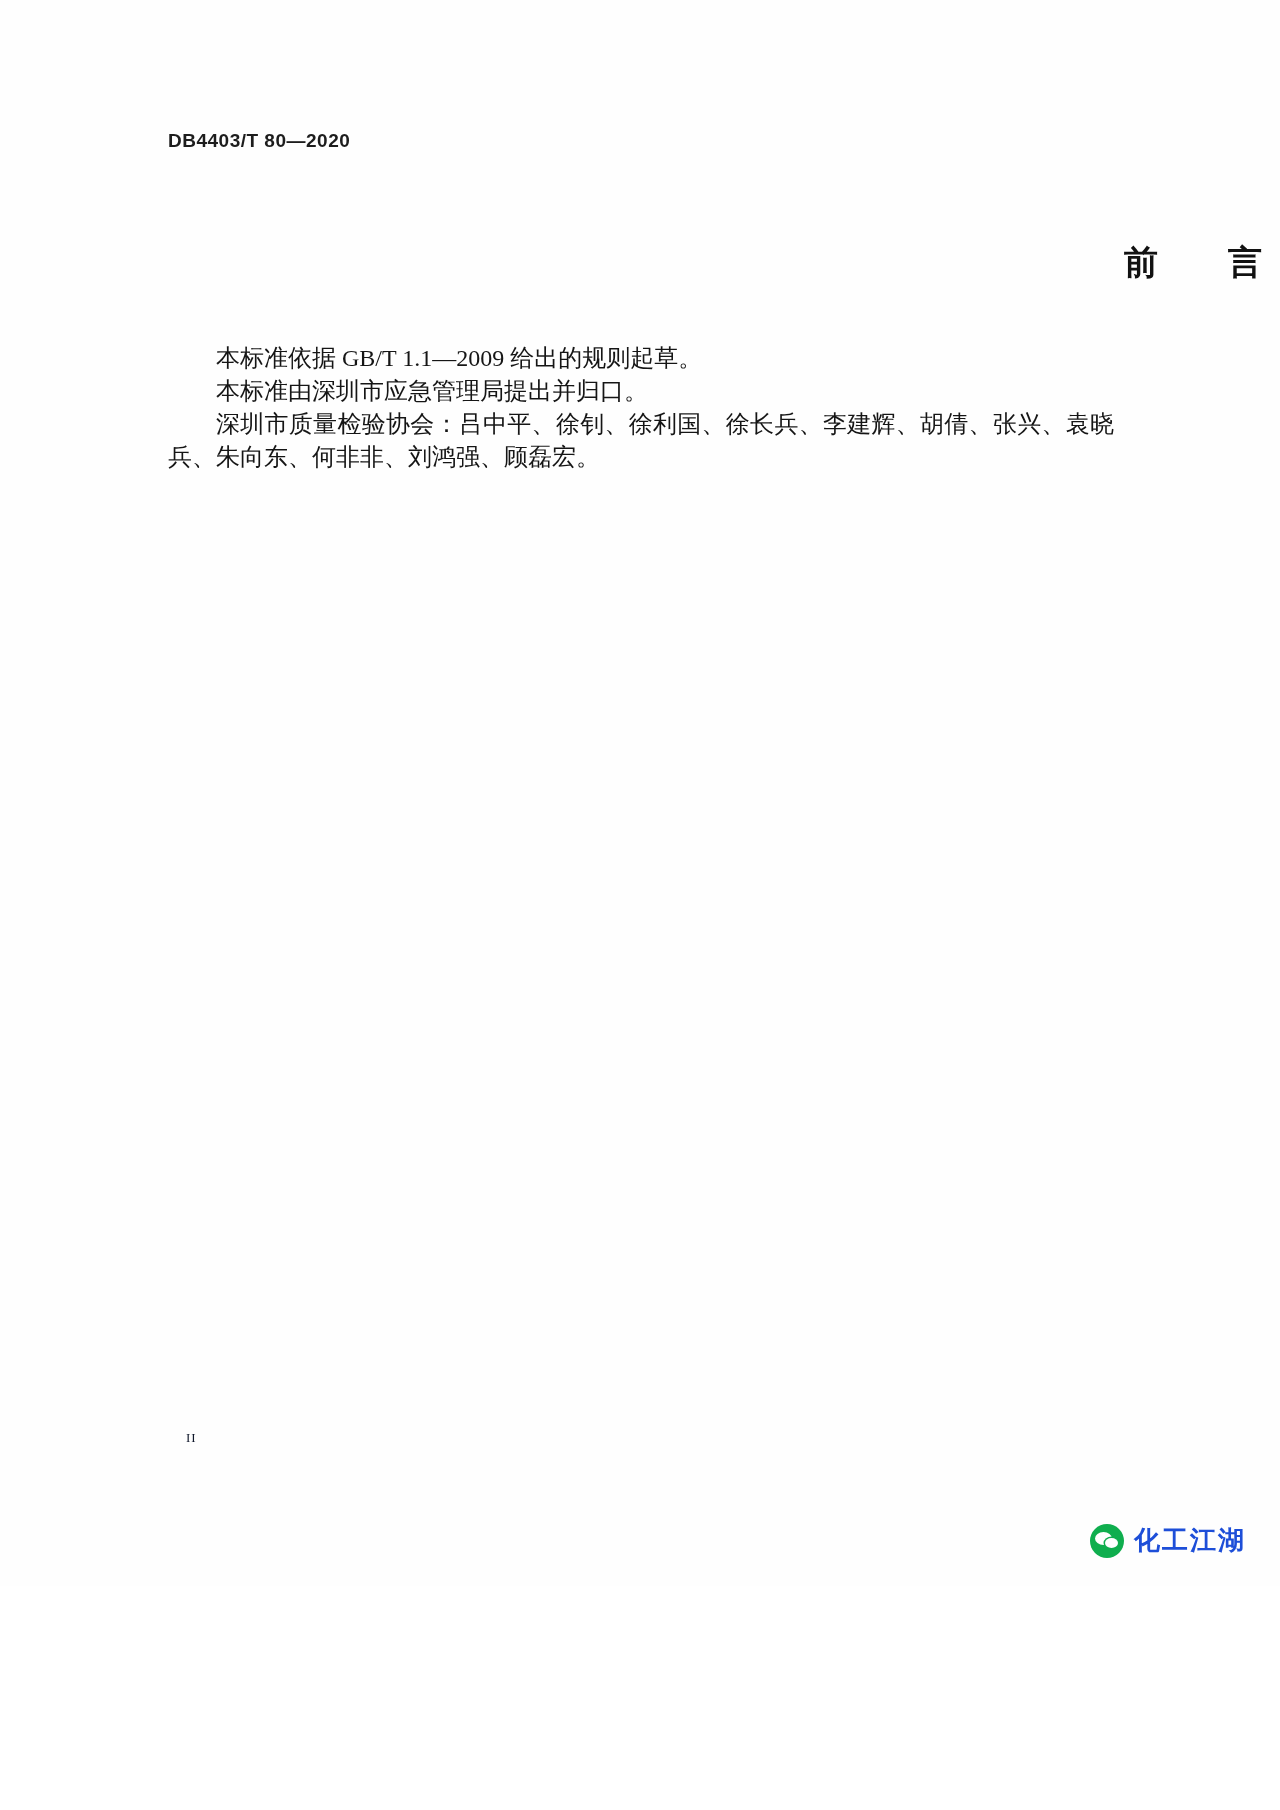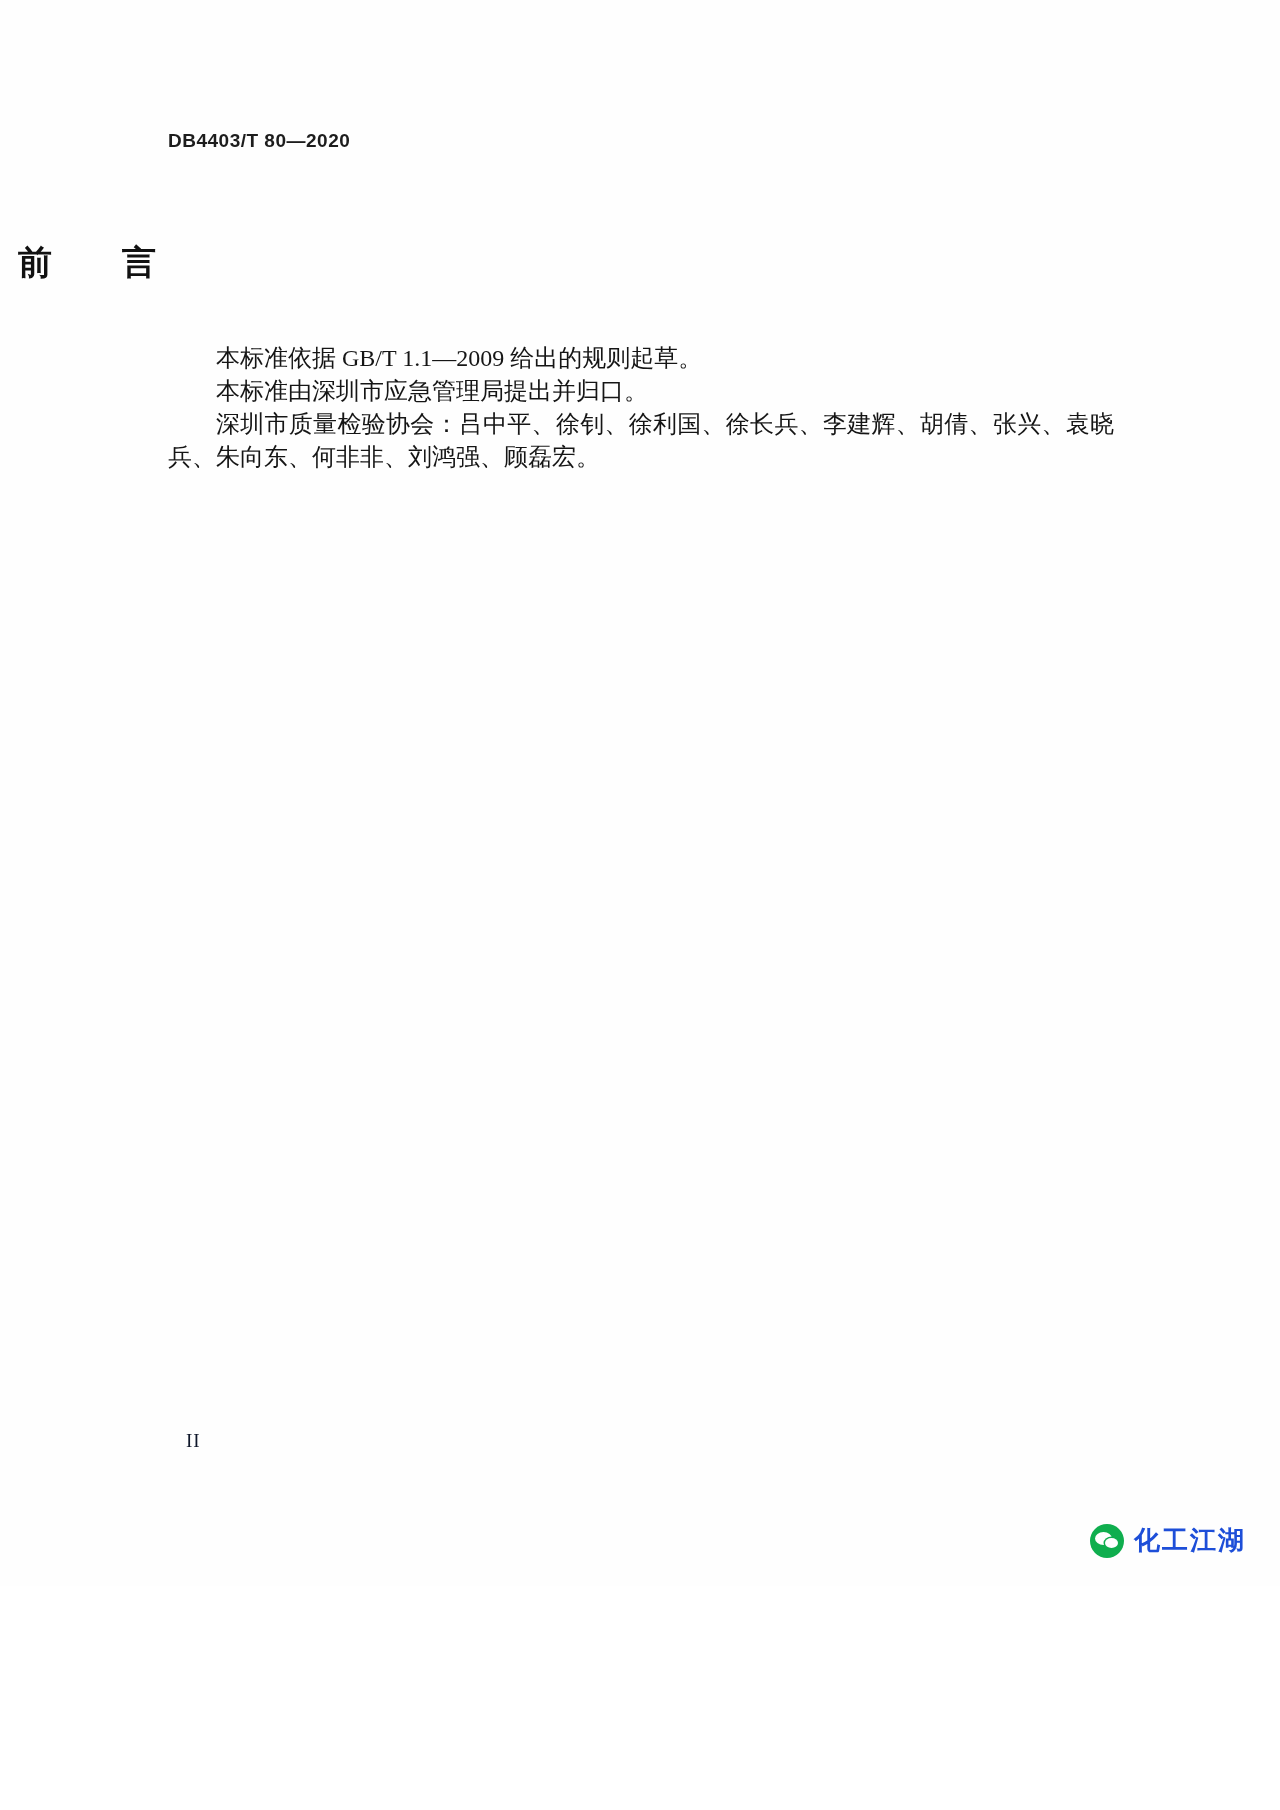--- a/index.html
+++ b/index.html
@@ -30,21 +30,21 @@
     font-weight: bold;
     font-size: 19px;
     letter-spacing: 0.5px;
     color: #1d1d1d;
   }
   .doc-title {
     position: absolute;
     left: 0;
     top: 240px;
     width: 1280px;
-    text-align: left;
+    text-align: right;
     font-family: "DejaVu Serif", "Liberation Serif", serif;
     font-weight: bold;
     font-size: 34px;
     letter-spacing: 18px;
     text-indent: 18px;
     color: #111111;
   }
   .body-block {
     position: absolute;
     left: 168px;
@@ -59,21 +59,21 @@
     text-indent: 2em;
     margin: 0;
   }
   .para + .para {
     margin-top: 0px;
   }
   .page-number {
     position: absolute;
     left: 186px;
     top: 1430px;
-    font-size: 19px;
+    font-size: 13px;
     font-family: "Liberation Serif", "DejaVu Serif", serif;
     color: #0f172a;
     letter-spacing: 1px;
   }
   .watermark {
     position: absolute;
     right: 34px;
     bottom: 28px;
     display: flex;
     align-items: center;

